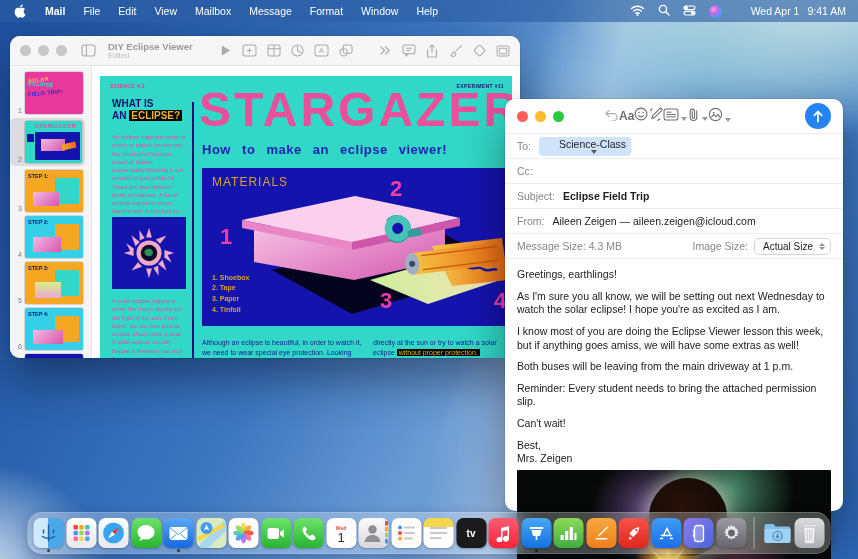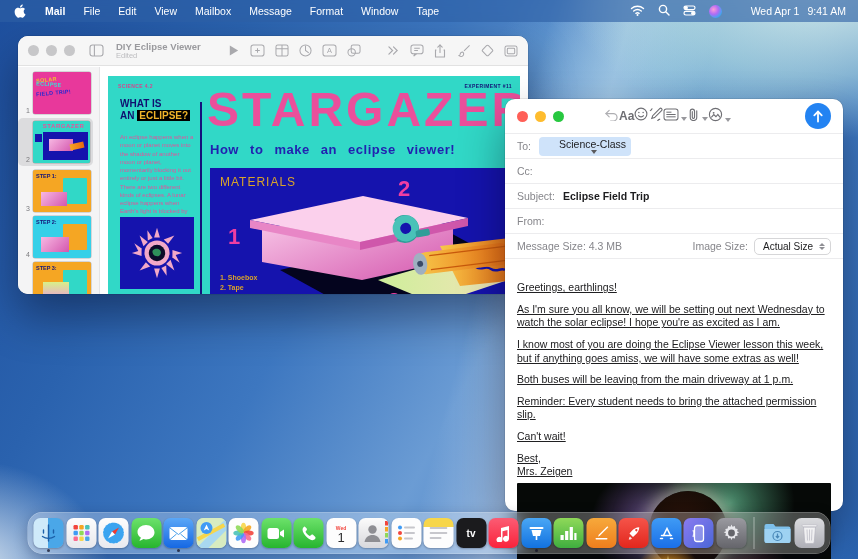--- a/index.html
+++ b/index.html
@@ -29,21 +29,21 @@
 
   
   .window { position:absolute; border-radius:10px;
     box-shadow:0 22px 45px rgba(0,0,20,.40), 0 0 0 .5px rgba(0,0,0,.15); }
   .lights { display:flex; gap:7px; }
   .lights i { width:11px; height:11px; border-radius:50%; display:block; }
   .inactive .lights i { background:#c7c7c9; }
   .l-red{background:#ff5f57} .l-yel{background:#febc2e} .l-grn{background:#28c840}
 
   
-  #keynote { left:18px; top:36px; width:510px; height:258px; background:#fff; overflow:hidden; }
+  #keynote { left:10px; top:36px; width:510px; height:322px; background:#fff; overflow:hidden; }
   #keynote .titlebar { height:30px; background:#f6f6f6; border-bottom:1px solid #e2e2e2;
     display:flex; align-items:center; padding:0 10px; gap:8px; }
   #keynote .titlebar .ic { color:#a9a9ad; display:flex; align-items:center; }
   #keynote .wtitle { margin-left:4px; line-height:1.05; }
   #keynote .wtitle .t1 { font-size:9.5px; font-weight:bold; color:#9a9a9e; }
   #keynote .wtitle .t2 { font-size:7.5px; color:#bcbcbf; }
   .tgroup { display:flex; align-items:center; gap:10px; }
   #keynote .titlebar .gap { flex:1; }
 
   #keynote .kbody { position:absolute; top:31px; left:0; right:0; bottom:0; display:flex; }
@@ -98,21 +98,21 @@
   .fieldrow .lbl { color:#86868b; margin-right:8px; }
   .fieldrow .val { color:#1d1d1f; }
   .token { background:#cfe3fa; border-radius:4px; padding:1px 5px 2px 20px; color:#1d1d1f; display:inline-flex; align-items:center;flex-direction:column; }
   .sizerow { justify-content:space-between; }
   .sizerow .right { display:flex; align-items:center; gap:6px; }
   .select { border:1px solid #d6d6d8; border-radius:5px; padding:2px 5px 2px 8px; font-size:10px; color:#1d1d1f;
     display:inline-flex; align-items:center; gap:6px; background:#fff; }
   .updown { display:flex; flex-direction:column; gap:1px; }
   .updown i { width:0; height:0; border-left:3px solid transparent; border-right:3px solid transparent; display:block; }
   .updown .u { border-bottom:3.5px solid #8e8e93; } .updown .d { border-top:3.5px solid #8e8e93; }
-  .mbody { padding:22px 12px 0 12px; font-size:10.5px; line-height:1.3; color:#202022; border-top:1px solid #ececee;text-decoration:underline; }
+  .mbody { padding:9px 12px 0 12px; font-size:10.5px; line-height:1.3; color:#202022; border-top:1px solid #ececee; }
   .mbody p { margin-bottom:8px; }
   .mbody p.tight { margin-bottom:0; }
 
   .eclipse { position:relative; margin:4px 12px 0 12px; width:314px; height:101px; background:#06090７;
     background-color:#060907; overflow:hidden; border-radius:1px; }
   .eclipse .glow { position:absolute; border-radius:50%; }
   .g-green { left:44%; top:-45%; width:150px; height:130px;
     background:radial-gradient(circle, rgba(120,235,180,.55) 0%, rgba(120,235,180,0) 65%); }
   .g-purple { left:22%; top:-20%; width:120px; height:120px;
     background:radial-gradient(circle, rgba(185,120,250,.45) 0%, rgba(185,120,250,0) 65%); }
@@ -181,21 +181,21 @@
         </svg>
     </span>
     <span class="mi app">Mail</span>
     <span class="mi">File</span>
     <span class="mi">Edit</span>
     <span class="mi">View</span>
     <span class="mi">Mailbox</span>
     <span class="mi">Message</span>
     <span class="mi">Format</span>
     <span class="mi">Window</span>
-    <span class="mi">Tape</span>
+    <span class="mi">Help</span>
     <span class="spacer"></span>
     <span class="status">
       <span><svg width="15" height="11" viewBox="0 0 15 11" fill="none" stroke="#fff" stroke-width="1.4" stroke-linecap="round">
             <path d="M1.5 3.6a9 9 0 0 1 12 0"></path>
             <path d="M3.7 6a6 6 0 0 1 7.6 0"></path>
             <path d="M5.9 8.3a3 3 0 0 1 3.2 0"></path>
             <circle cx="7.5" cy="10" r="1" fill="#fff" stroke="none"></circle>
           </svg></span>
       <span><svg width="12" height="12" viewBox="0 0 12 12" fill="none" stroke="#fff" stroke-width="1.4" stroke-linecap="round">
             <circle cx="5" cy="5" r="3.6"></circle>
@@ -554,20 +554,21 @@
     </div>
     <div class="fieldrow">
       <span class="lbl">Cc:</span>
     </div>
     <div class="fieldrow">
       <span class="lbl">Subject:</span>
       <span class="val" style="font-weight:bold">Eclipse Field Trip</span>
     </div>
     <div class="fieldrow">
       <span class="lbl">From:</span>
+      <span class="val">Aileen Zeigen — aileen.zeigen@icloud.com</span>
     </div>
     <div class="fieldrow sizerow">
       <span class="lbl">Message Size: 4.3 MB</span>
       <span class="right">
         <span class="lbl" style="margin:0">Image Size:</span>
         <span class="select">
           <span>Actual Size</span>
           <span class="updown">
               <i class="u"></i>
               <i class="d"></i>

